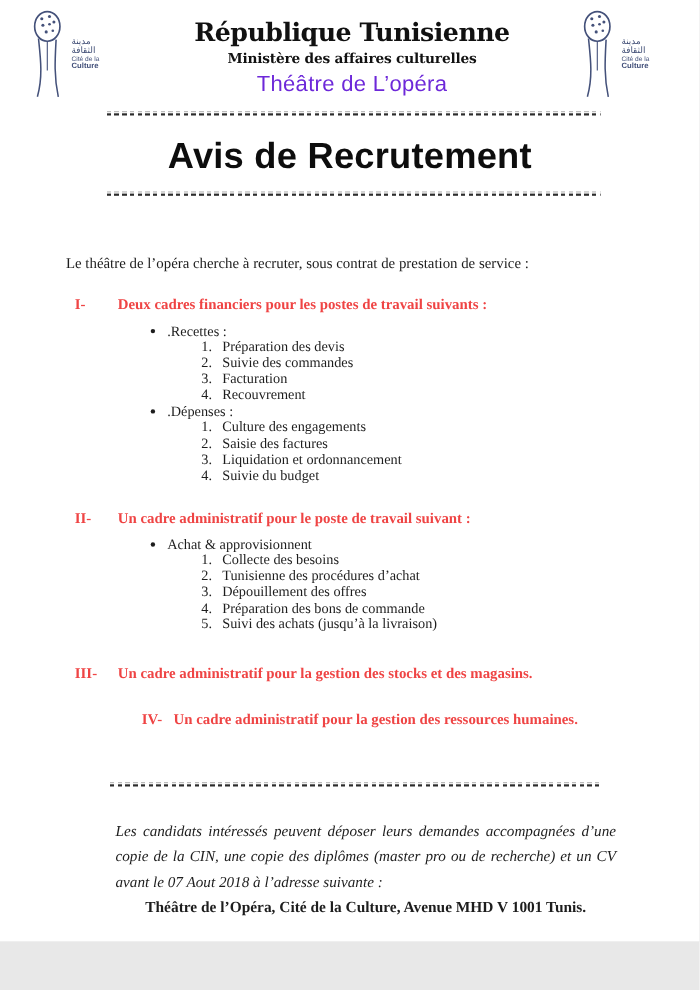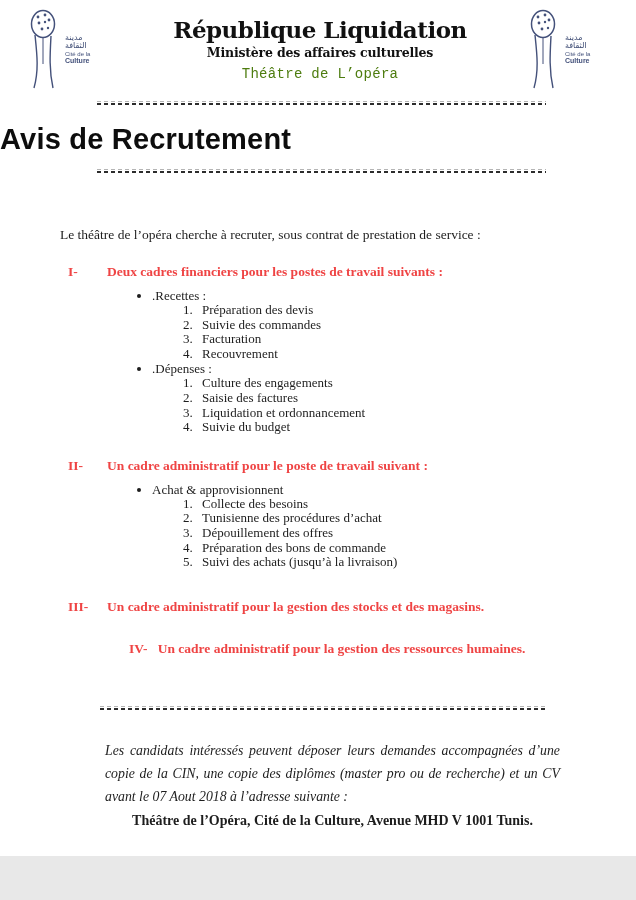--- a/index.html
+++ b/index.html
@@ -23,41 +23,41 @@
   .header-center{flex:1;text-align:center;padding-top:8px;}
   .country{
     font-family:"DejaVu Serif", serif;
     font-weight:bold;font-size:23px;letter-spacing:-0.5px;color:#111;
   }
   .ministry{
     font-family:"DejaVu Serif", serif;
     font-weight:bold;font-size:12.5px;letter-spacing:-0.2px;color:#111;margin-top:2px;
   }
   .theatre{
-    font-family:Liberation Mono, monospace;
-    font-size:14px;color:#4d7c0f;margin-top:6px;letter-spacing:0.3px;
+    font-family:Liberation Sans, sans-serif;
+    font-size:20px;color:#6d28d9;margin-top:6px;letter-spacing:0.3px;
   }
   
   .rule{height:5px;position:relative;}
   .rule::before{
     content:"";position:absolute;left:0;right:0;top:0;height:1px;
     background:repeating-linear-gradient(90deg,#b5b5b5 0 4px,transparent 4px 7px);
   }
   .rule::after{
     content:"";position:absolute;left:0;right:0;top:2px;height:2px;
     background:repeating-linear-gradient(90deg,#2c2c2c 0 4px,transparent 4px 7px);
   }
   .rule1{margin:11px 90px 0 97px;}
   .rule2{margin:13px 90px 0 97px;}
   .rule3{margin:49px 30px 0 40px;}
   
   .doc-title{
-    margin-top:17px;
+    text-align:center;margin-top:17px;
     font-family:"Liberation Sans", sans-serif;
-    font-weight:bold;font-size:29px;color:#0d0d0d;letter-spacing:0.2px;
+    font-weight:bold;font-size:33px;color:#0d0d0d;letter-spacing:0.2px;
   }
   
   .content{padding:0 60px;}
   .intro{margin-top:53px;font-size:13.5px;}
   .section{margin-top:0;}
   .sec-head{padding-left:8px;color:#ef4444;font-weight:bold;font-size:13.5px;}
   .sec-1{margin-top:21px;}
   .sec-2{margin-top:23px;}
   .sec-3{margin-top:29px;}
   .sec-4{margin-top:26px;text-align:center;}
@@ -95,21 +95,21 @@
       </svg>
       <div class="logo-text">
         <div class="ar">مدينة</div>
         <div class="ar">الثقافة</div>
         <div class="cap">Cité de la</div>
         <div class="cap bold">Culture</div>
       </div>
     </div>
 
     <div class="header-center">
-      <div class="country">République Liquidation</div>
+      <div class="country">République Tunisienne</div>
       <div class="ministry">Ministère des affaires culturelles</div>
       <div class="theatre">Théâtre de L’opéra</div>
     </div>
 
     <div class="logo">
       <svg width="36" height="82" viewBox="0 0 36 82">
         <ellipse cx="17" cy="16" rx="11.5" ry="13.5" fill="none" stroke="#44517a" stroke-width="1.5"></ellipse>
         <circle cx="12" cy="9" r="1.4" fill="#44517a"></circle>
         <circle cx="19" cy="7" r="1.4" fill="#44517a"></circle>
         <circle cx="23" cy="12" r="1.4" fill="#44517a"></circle>

